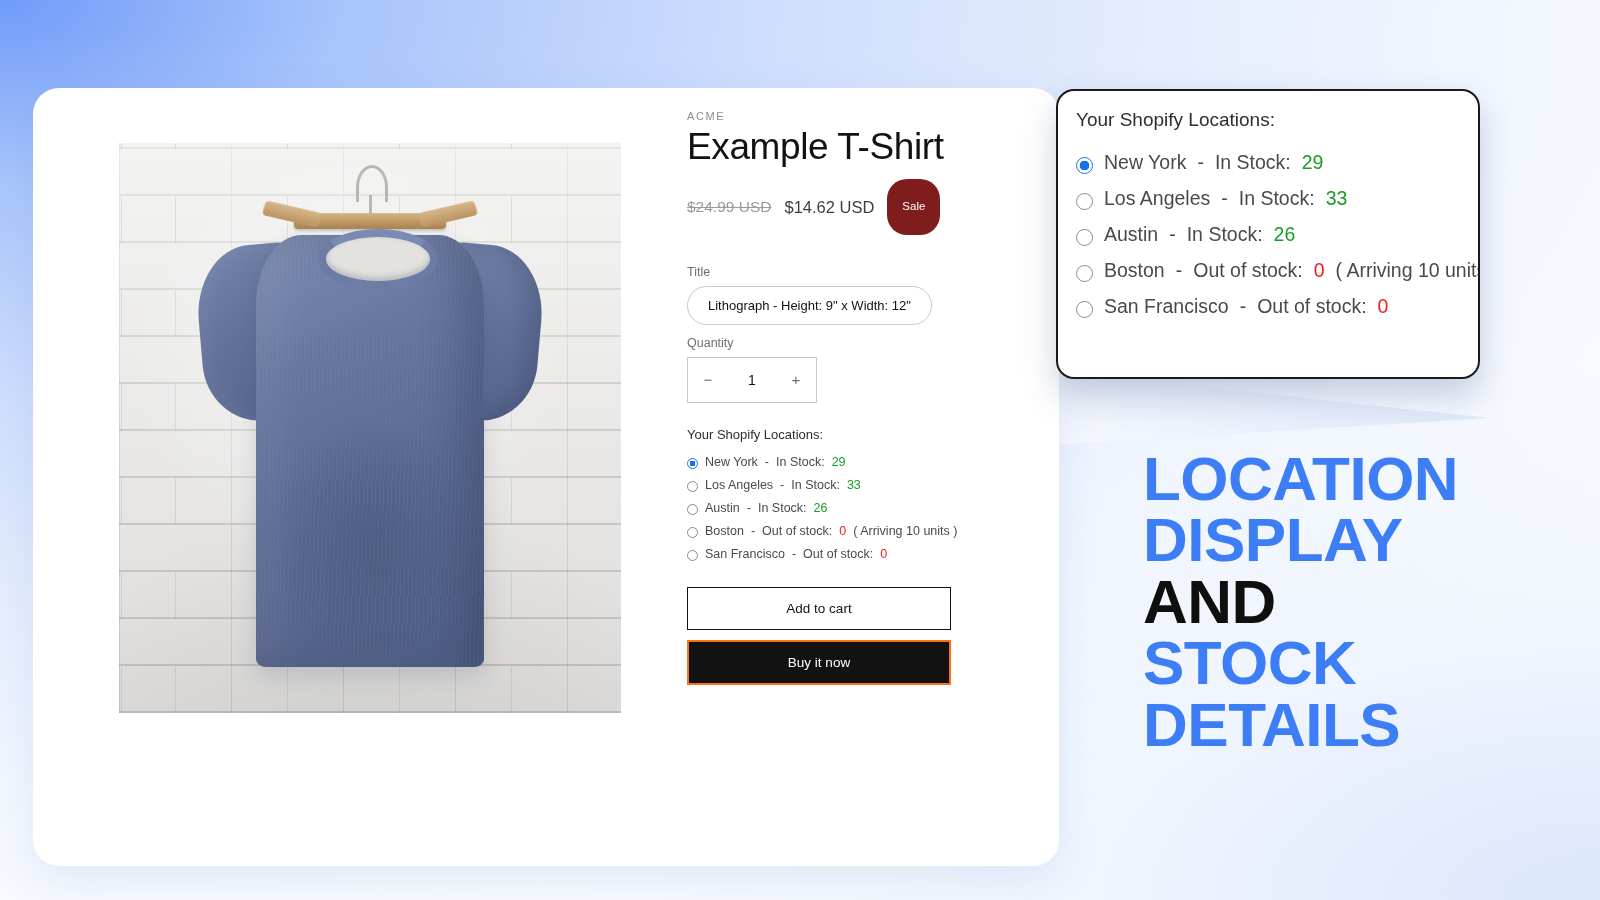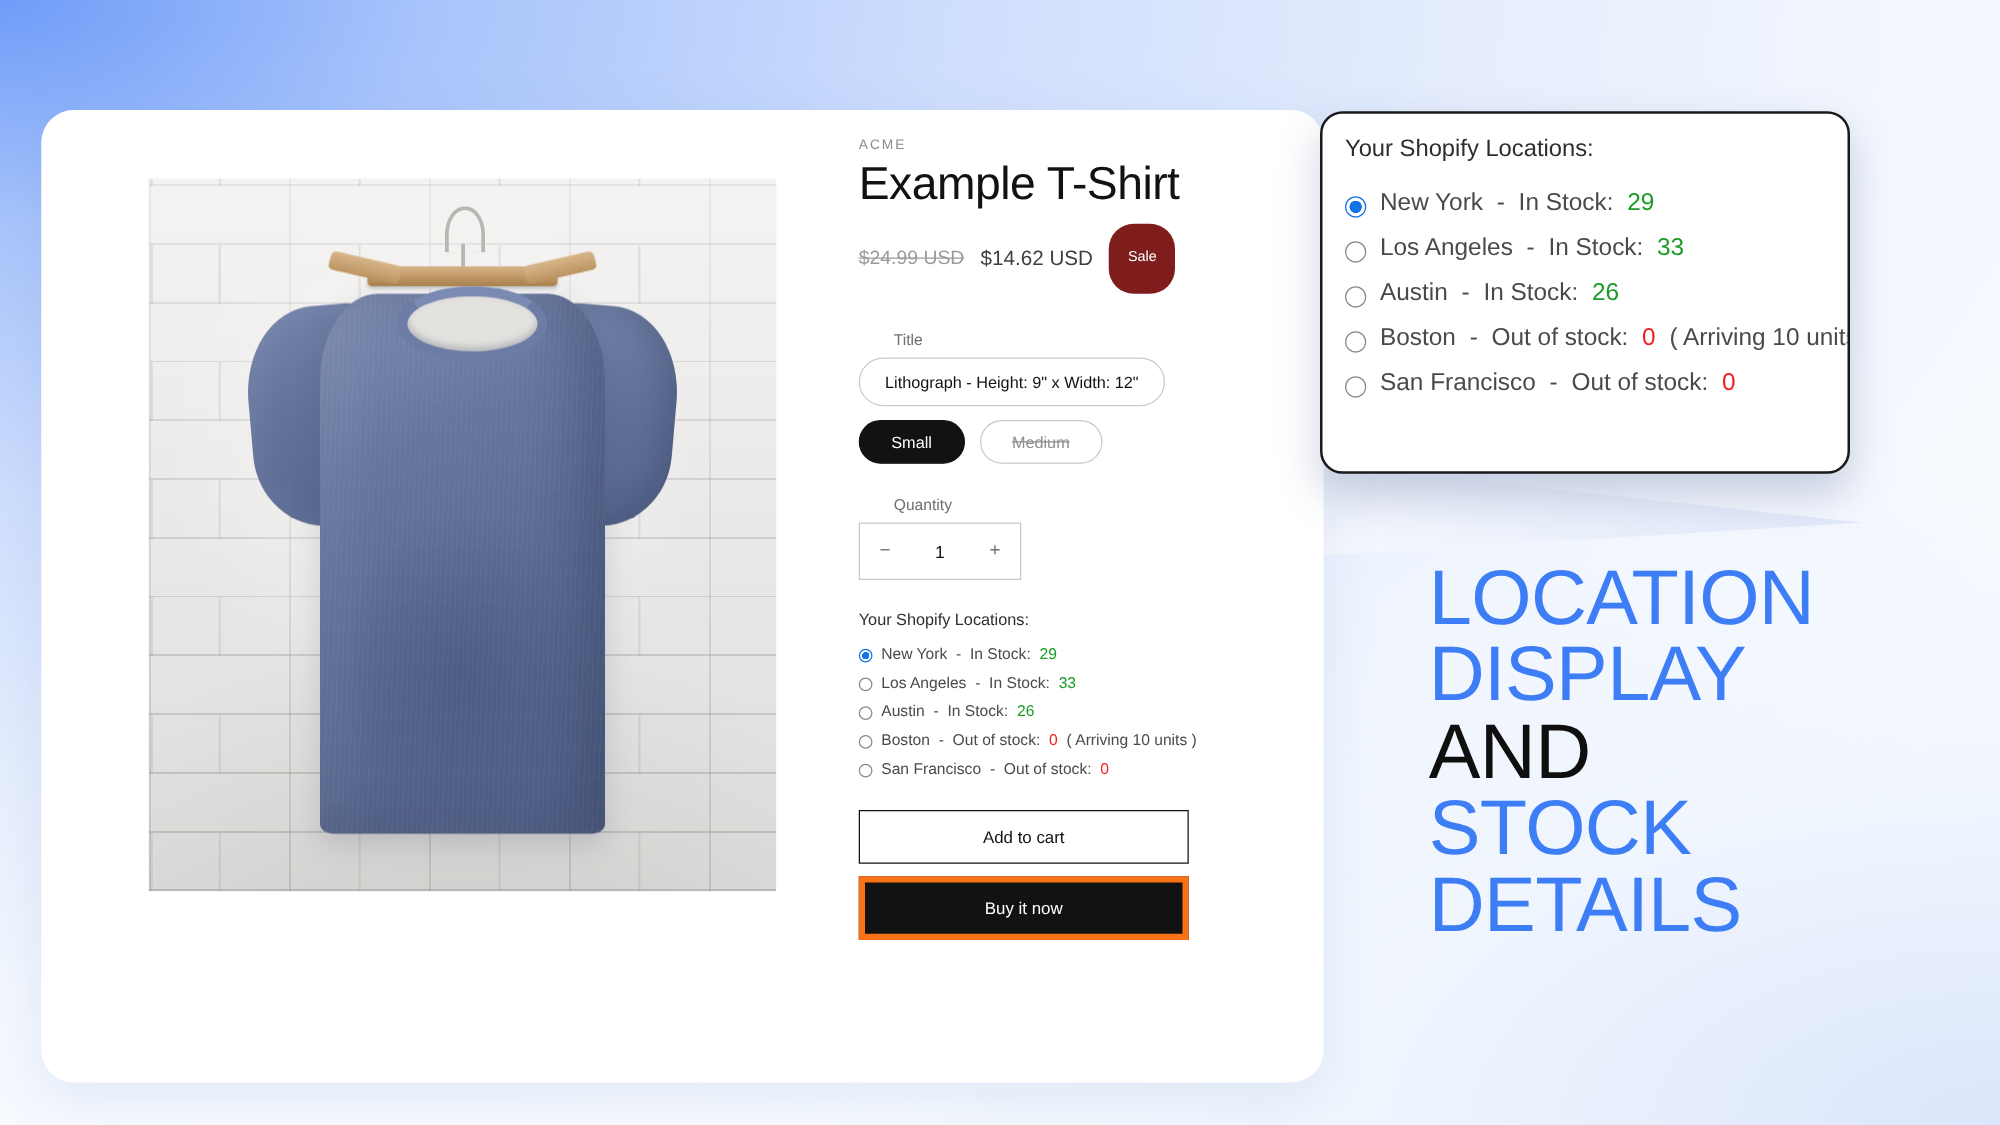--- a/index.html
+++ b/index.html
@@ -229,21 +229,20 @@
     color: #ffffff;
     font-size: 11.5px;
     padding: 22px 15px;
     border-radius: 20px;
     line-height: 1;
   }
   .field-label {
     font-size: 12.5px;
     color: #6f6f6f;
     margin-bottom: 7px;
-    margin-left: 28px;
   }
   #title-variant {
     display: inline-block;
     border: 1px solid #c9c9c9;
     border-radius: 24px;
     padding: 11px 20px;
     font-size: 13px;
     color: #121212;
     margin-bottom: 11px;
     background: #fff;
@@ -336,21 +335,21 @@
     box-sizing: border-box;
     cursor: pointer;
   }
   #add-to-cart {
     border: 1px solid #121212;
     background: #ffffff;
     color: #121212;
     margin-bottom: 10px;
   }
   #buy-it-now {
-    border: 5px solid #f97316;
+    border: 2px solid #f97316;
     background: #121212;
     color: #ffffff;
   }
 
   
   #magnify-cone {
     position: absolute;
     left: 0; top: 0;
     width: 1600px; height: 900px;
     pointer-events: none;
@@ -392,21 +391,21 @@
     background: radial-gradient(circle, #1473e6 0%, #1473e6 45%, #ffffff 48%, #ffffff 100%);
   }
 
   
   #headline {
     position: absolute;
     left: 1143px;
     top: 448px;
     width: 430px;
     font-size: 62px;
-    font-weight: 400;
+    font-weight: 700;
     line-height: 0.99;
     letter-spacing: -0.5px;
   }
   .hl-blue  { color: #3d7df6; }
   .hl-black { color: #0f0f0f; }
   .hl-line { display: block; }
 </style>
 </head>
 <body>
 
@@ -448,24 +447,20 @@
 
       <div id="price-row">
         <span id="price-compare">$24.99 USD</span>
         <span id="price-current">$14.62 USD</span>
         <span id="sale-badge">Sale</span>
       </div>
 
       <div class="field-label">Title</div>
       <div id="title-variant">Lithograph - Height: 9" x Width: 12"</div>
 
-      <div id="size-row">
-        <span class="size-chip selected">Small</span>
-        <span class="size-chip unavailable">Medium</span>
-      </div>
 
       <div class="field-label">Quantity</div>
       <div id="qty-stepper">
         <span class="qty-btn">−</span>
         <span id="qty-value">1</span>
         <span class="qty-btn">+</span>
       </div>
 
       <div id="locations-heading">Your Shopify Locations:</div>
 

